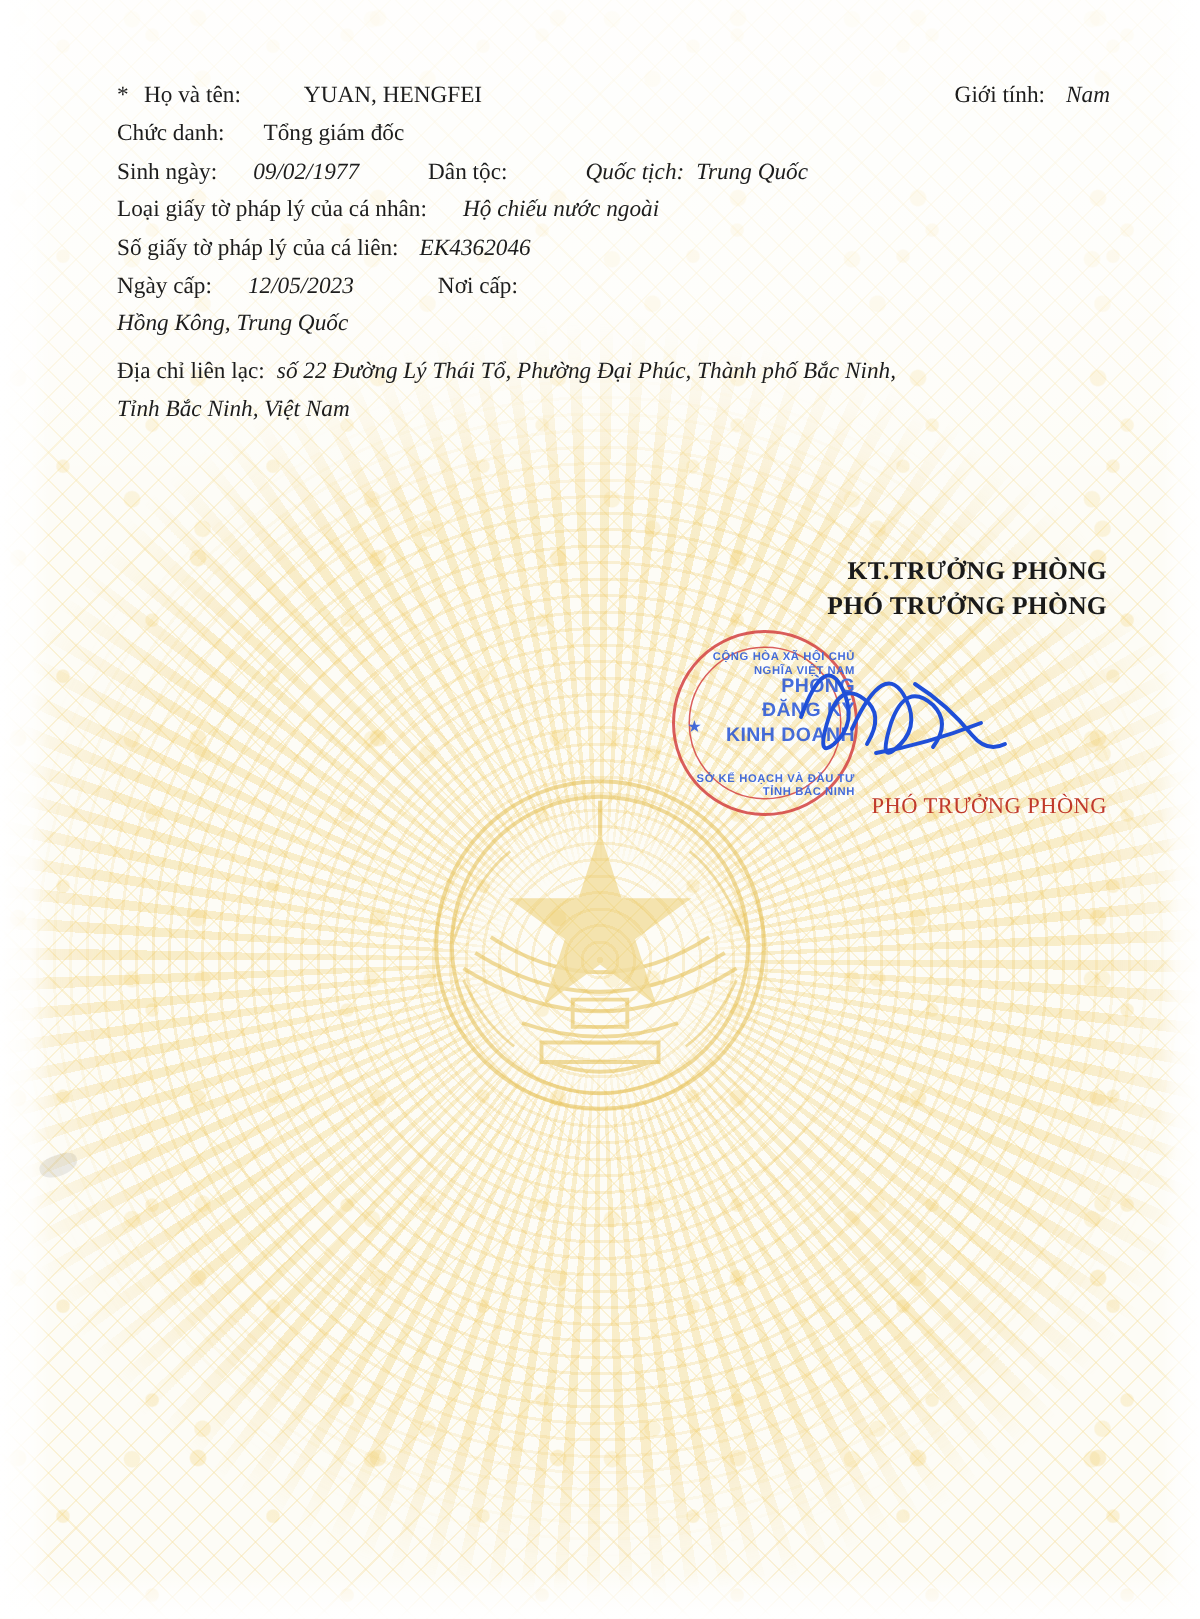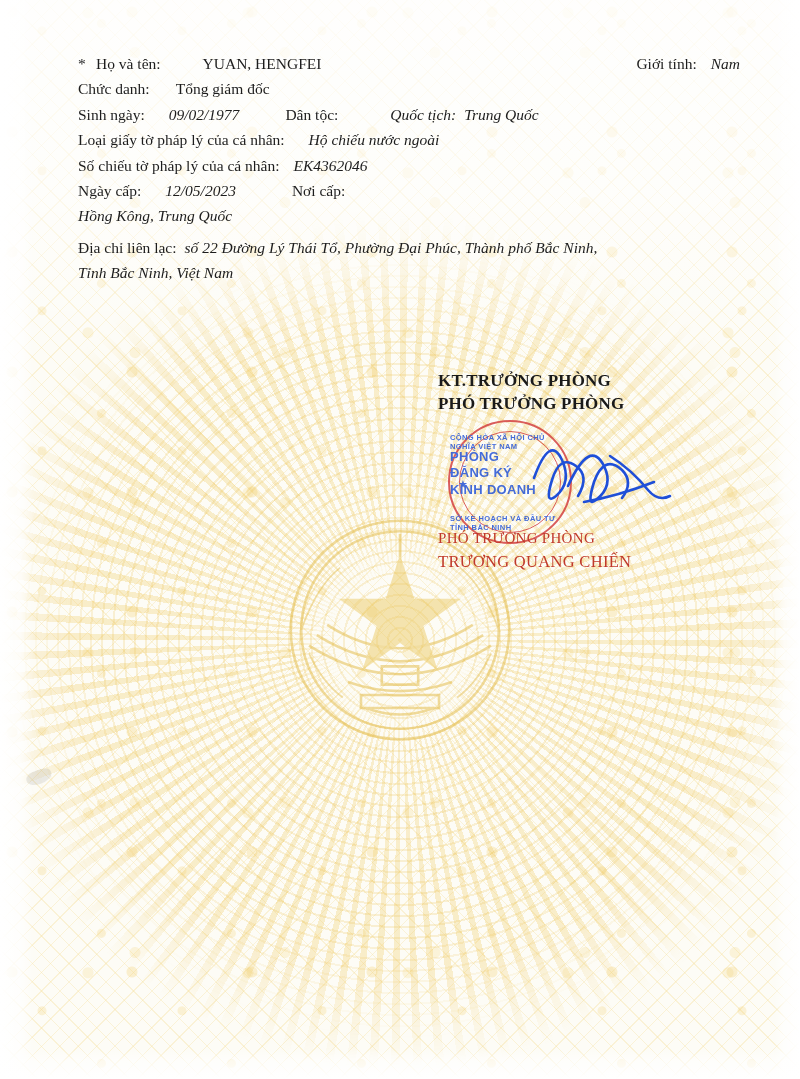--- a/index.html
+++ b/index.html
@@ -143,21 +143,21 @@
     text-align: left;
   }
   .issuer-text .line2 { display: block; padding-left: 48px; }
 
   
   .sign-area {
     position: absolute;
     right: 62px;
     top: 370px;
     width: 300px;
-    text-align: left;
+    text-align: right;
   }
   .sign-title {
     font-family: "Liberation Serif", serif;
     font-weight: bold;
     font-size: 17px;
     letter-spacing: 0.2px;
     color: #1a1a1a;
     line-height: 1.35;
   }
   .stamp {
@@ -314,21 +314,21 @@
       <span class="val">Trung Quốc</span>
     </div>
 
     <div class="row block">
       <span class="lbl">Loại giấy tờ pháp lý của cá nhân:</span>
       <span class="spacer-a" style="width:24px"></span>
       <span class="val">Hộ chiếu nước ngoài</span>
     </div>
 
     <div class="row block">
-      <span class="lbl">Số chiếu tờ pháp lý của cá nhân:</span>
+      <span class="lbl">Số giấy tờ pháp lý của cá liên:</span>
       <span class="spacer-a" style="width:14px"></span>
       <span class="val">EK4362046</span>
     </div>
 
     <div class="row block">
       <span class="lbl">Ngày cấp:</span>
       <span class="spacer-a" style="width:24px"></span>
       <span class="val">12/05/2023</span>
       <span class="spacer-a" style="width:56px"></span>
       <span class="lbl">Nơi cấp:</span>
@@ -368,16 +368,15 @@
     <svg class="scribble" viewBox="0 0 170 110">
       <g fill="none" stroke="#1f4fd8" stroke-width="2.6" stroke-linecap="round">
         <path d="M10 62 q16 -44 28 -18 q10 22 -6 36 q-12 10 -4 -16 q8 -26 24 -14 q14 10 2 30"></path>
         <path d="M44 70 q22 -48 36 -20 q10 20 -8 34 q-10 8 -2 -18 q10 -28 28 -12 q12 12 0 28"></path>
         <path d="M86 40 q22 14 38 34 q10 12 22 6"></path>
         <path d="M60 86 q34 -6 70 -20"></path>
       </g>
     </svg>
 
     <div class="sign-role">PHÓ TRƯỞNG PHÒNG</div>
-    <div class="sign-name">TRƯƠNG QUANG CHIẾN</div>
   </div>
 
 </div>
 
 </body></html>

